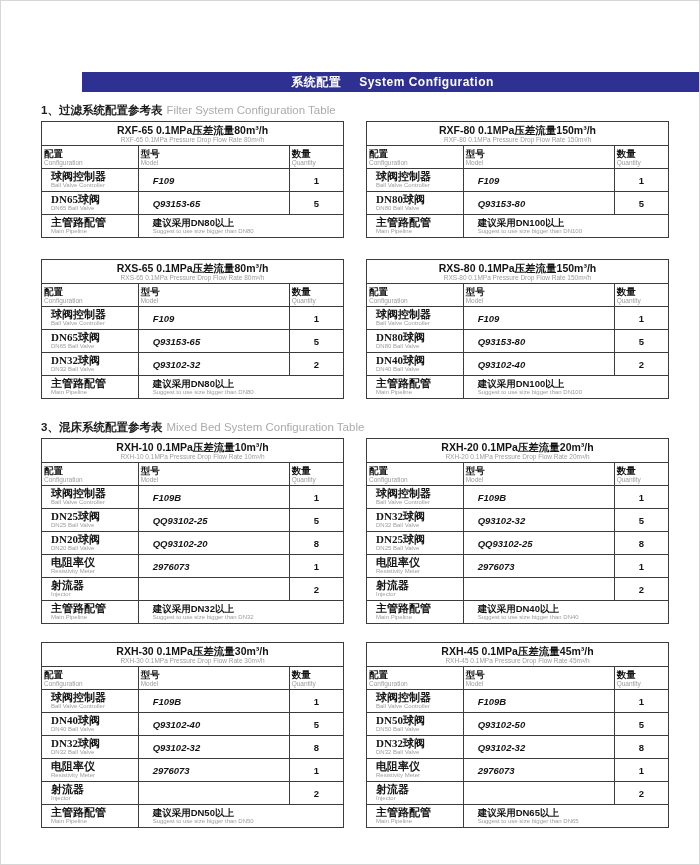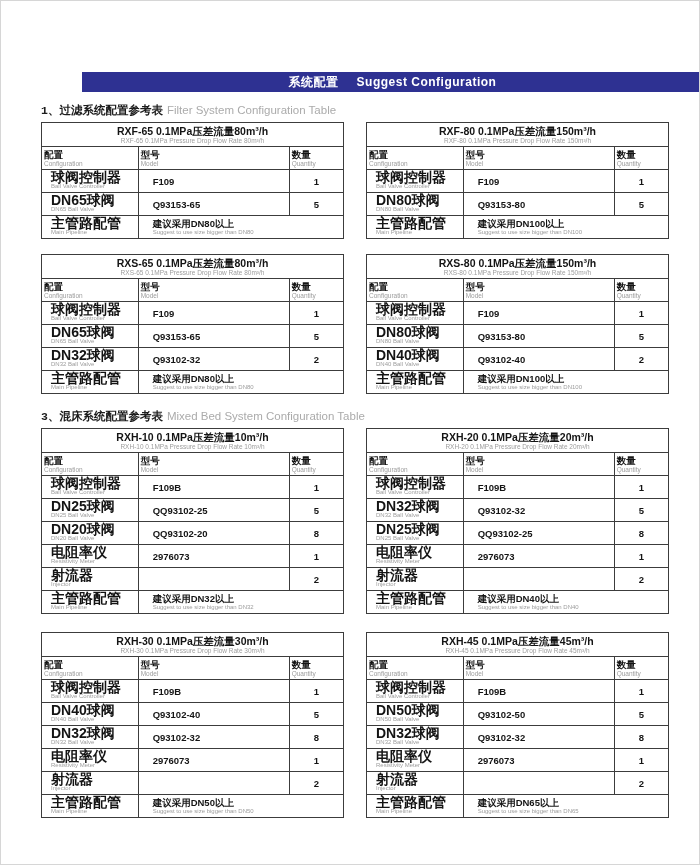--- a/index.html
+++ b/index.html
@@ -10,51 +10,51 @@
   }
   .band {
     position:absolute; left:39px; top:71px; width:621px; height:20px;
     background:#2e3192; color:#ffffff;
     display:flex; align-items:center; justify-content:center;
     font-size:12px; font-weight:bold; letter-spacing:0.5px;margin-left:42px;
   }
   .band .gap { display:inline-block; width:18px; }
   .content { position:absolute; left:40px; top:102px; width:628px; }
   .sec-title { font-size:11.5px; margin:0 0 4px 0; font-weight:normal; line-height:14px; }
-  .sec-title .zh { color:#1c1c1c; font-weight:bold;font-family:Liberation Mono, monospace; }
+  .sec-title .zh { color:#1c1c1c; font-weight:bold; }
   .sec-title .en { color:#ababab; font-weight:normal; margin-left:4px; }
   .tables {
     display:grid; grid-template-columns:1fr 1fr;
-    column-gap:22px; row-gap:18px; align-items:start; margin-bottom:15px;
+    column-gap:22px; row-gap:18px; align-items:start; margin-bottom:21px;
   }
   table.cfg { border-collapse:collapse; width:100%; table-layout:fixed; border:1.5px solid #2b2b2b; }
   table.cfg td, table.cfg th { border:1px solid #3c3c3c; vertical-align:middle; }
   .t-title { text-align:center; padding:2px 2px 1px; }
   .t-title .zh { font-size:10.5px; font-weight:bold; color:#141414; line-height:12px; }
   .t-title .en { font-size:6.5px; color:#9d9d9d; line-height:8px; }
   th.colhead { text-align:left; padding:2px 2px 1px; font-weight:normal; }
   th.colhead .zh { font-size:9.5px; font-weight:bold; color:#141414; line-height:11px; }
   th.colhead .en { font-size:6.5px; color:#9d9d9d; line-height:8px; }
   td.config-cell { padding:2px 3px 2px 9px; }
-  td.config-cell .zh { font-size:14px; font-weight:bold; color:#141414; line-height:11px; }
+  td.config-cell .zh { font-size:11px; font-weight:bold; color:#141414; line-height:11px;font-family:Liberation Serif, serif; }
   td.config-cell .en { font-size:6px; color:#9d9d9d; line-height:7px; }
-  td.model-cell { padding:2px 3px 2px 14px; font-size:9.5px; font-weight:bold; color:#141414; }
+  td.model-cell { padding:2px 3px 2px 14px; font-size:9.5px; font-weight:bold; color:#141414;font-style:italic; }
   td.qty-cell { text-align:center; font-size:9.5px; font-weight:bold; color:#141414; }
   td.suggestion-cell { padding:2px 3px 2px 14px;border-radius:10px; }
   td.suggestion-cell .zh { font-size:9.5px; font-weight:bold; color:#141414; line-height:11px; }
   td.suggestion-cell .en { font-size:6px; color:#9d9d9d; line-height:7px; }
 </style>
 </head>
 <body>
 
 <div class="page">
   <div class="band" id="band" style="background: rgb(46, 49, 146);">
     <span>系统配置</span>
     <span class="gap"></span>
-    <span>Suggest Configuration</span>
+    <span>System Configuration</span>
   </div>
   <div class="content" id="sections">
       <section>
         <h2 class="sec-title"><span class="zh">1、过滤系统配置参考表</span><span class="en">Filter System Configuration Table</span></h2>
         <div class="tables">
           <table class="cfg">
             <colgroup>
               <col style="width: 32%;">
               <col style="width: 50%;">
               <col style="width: 18%;">

